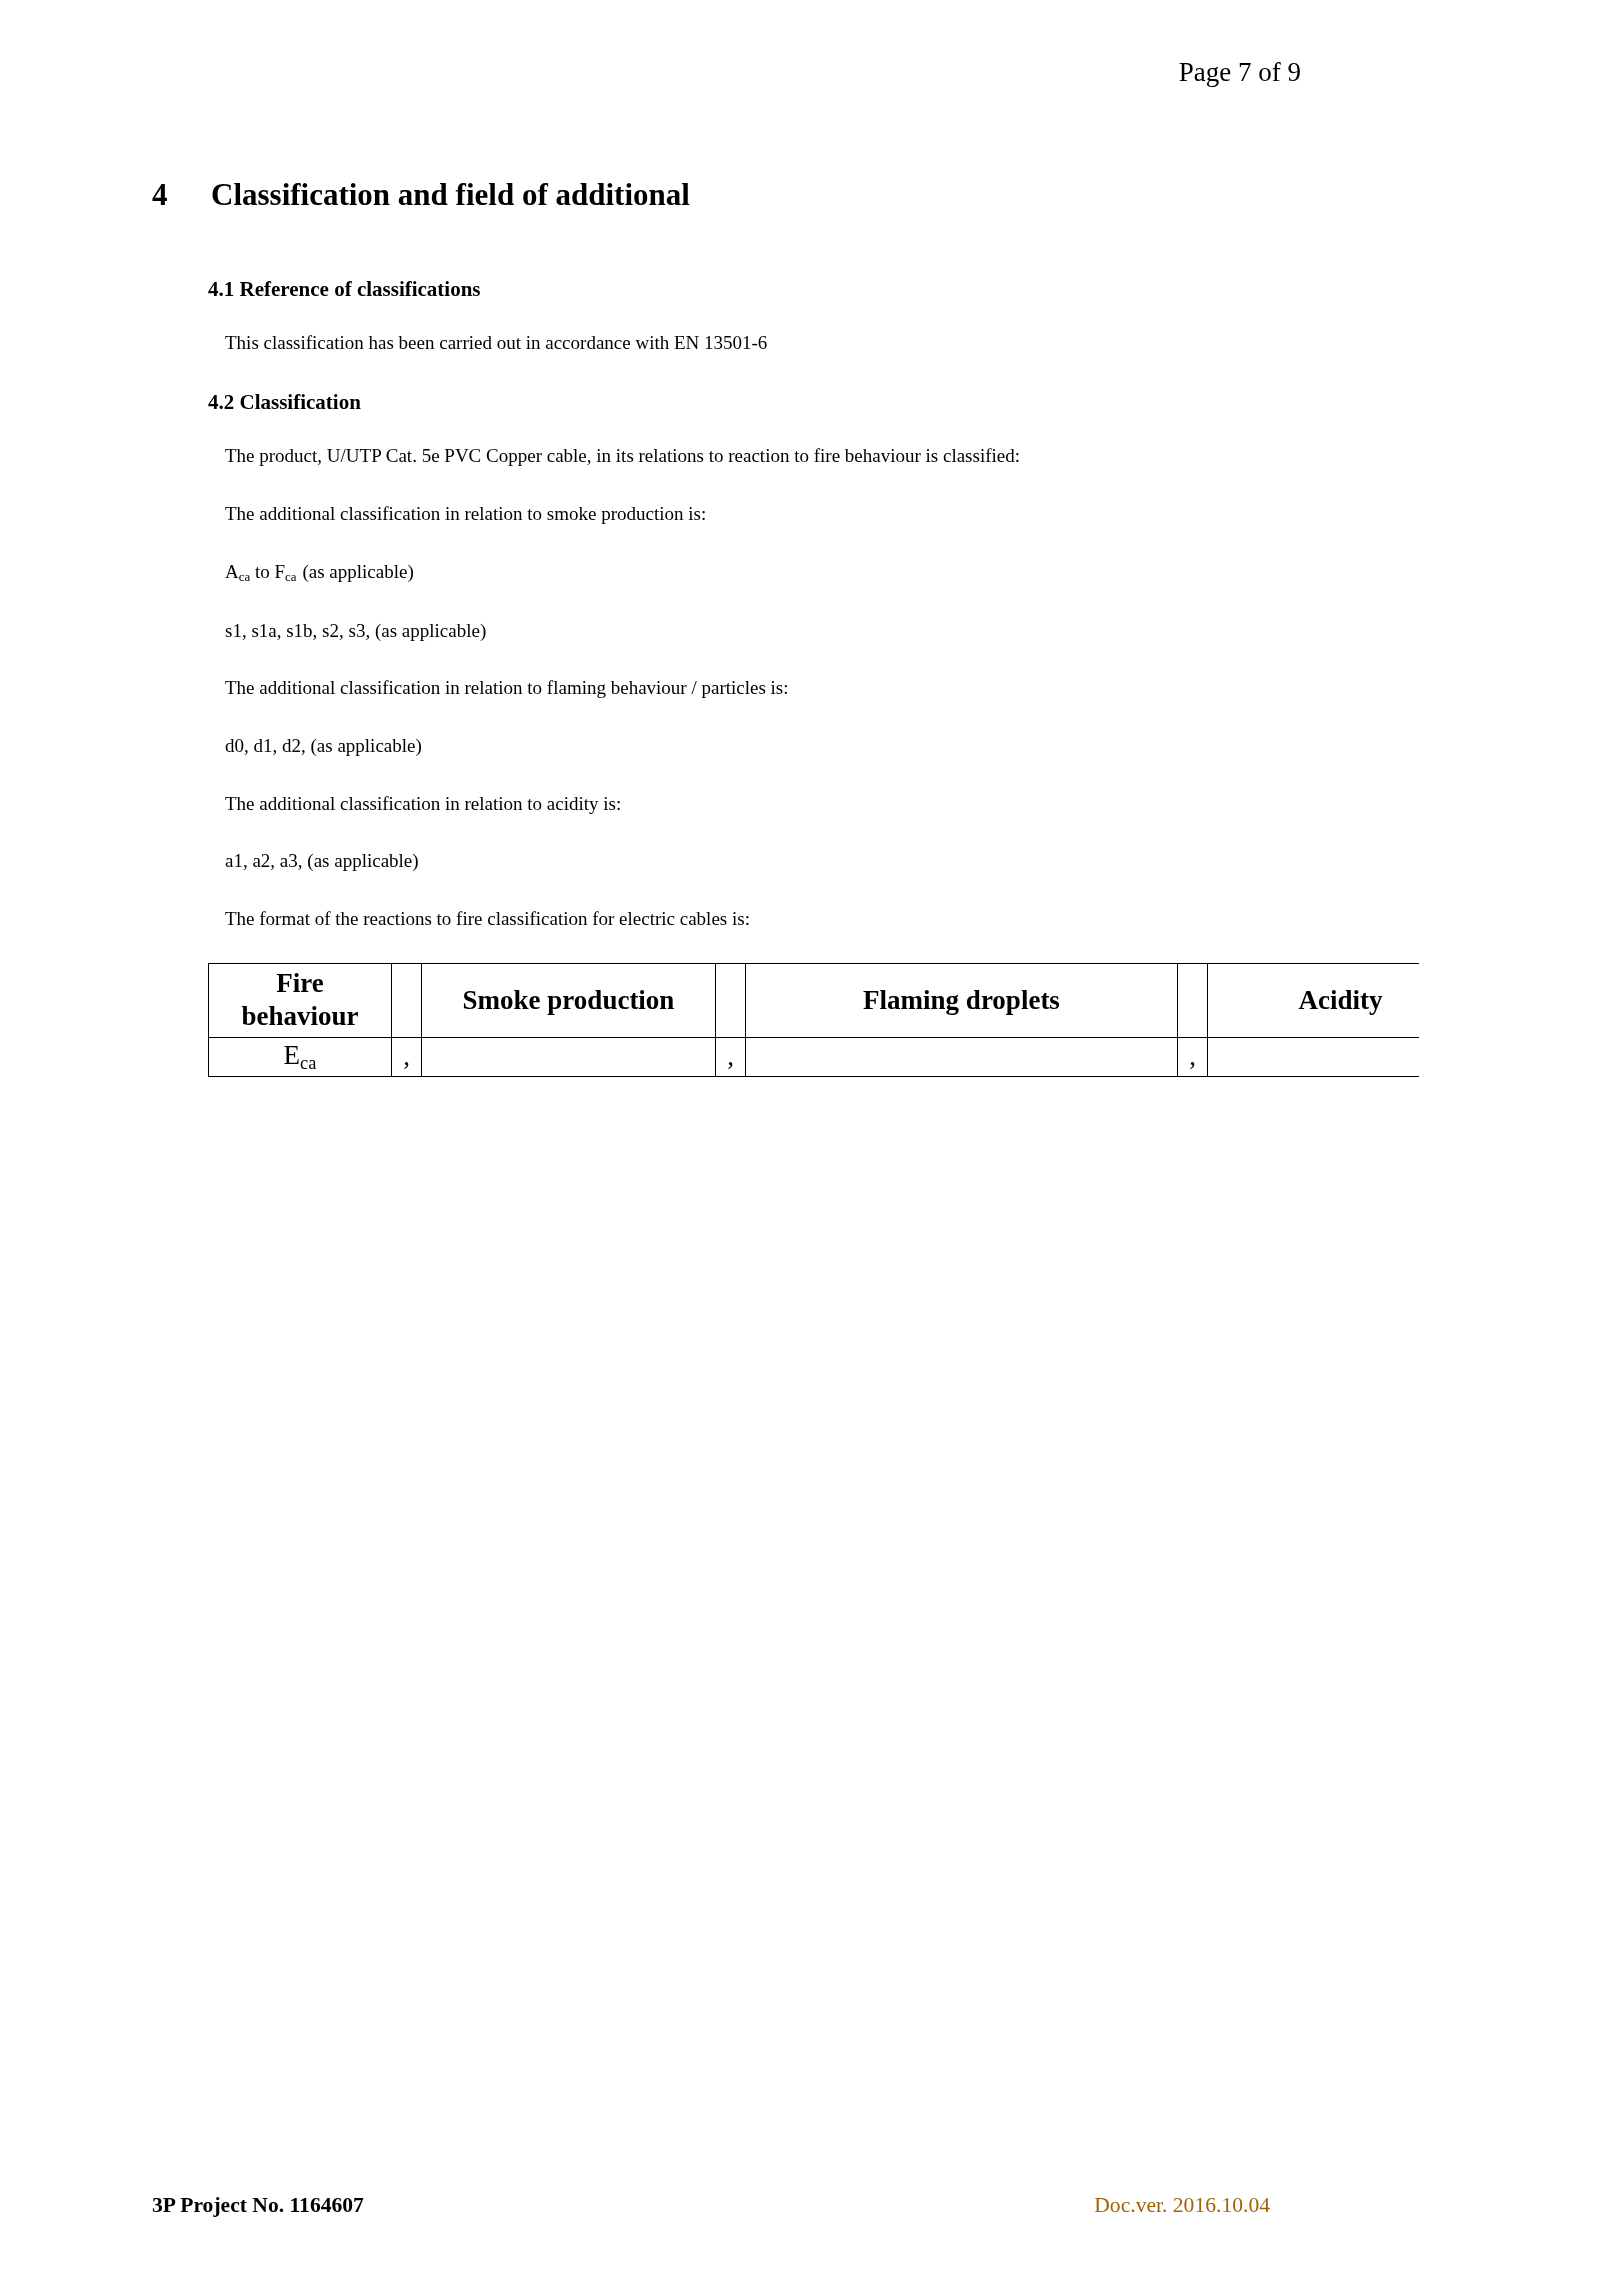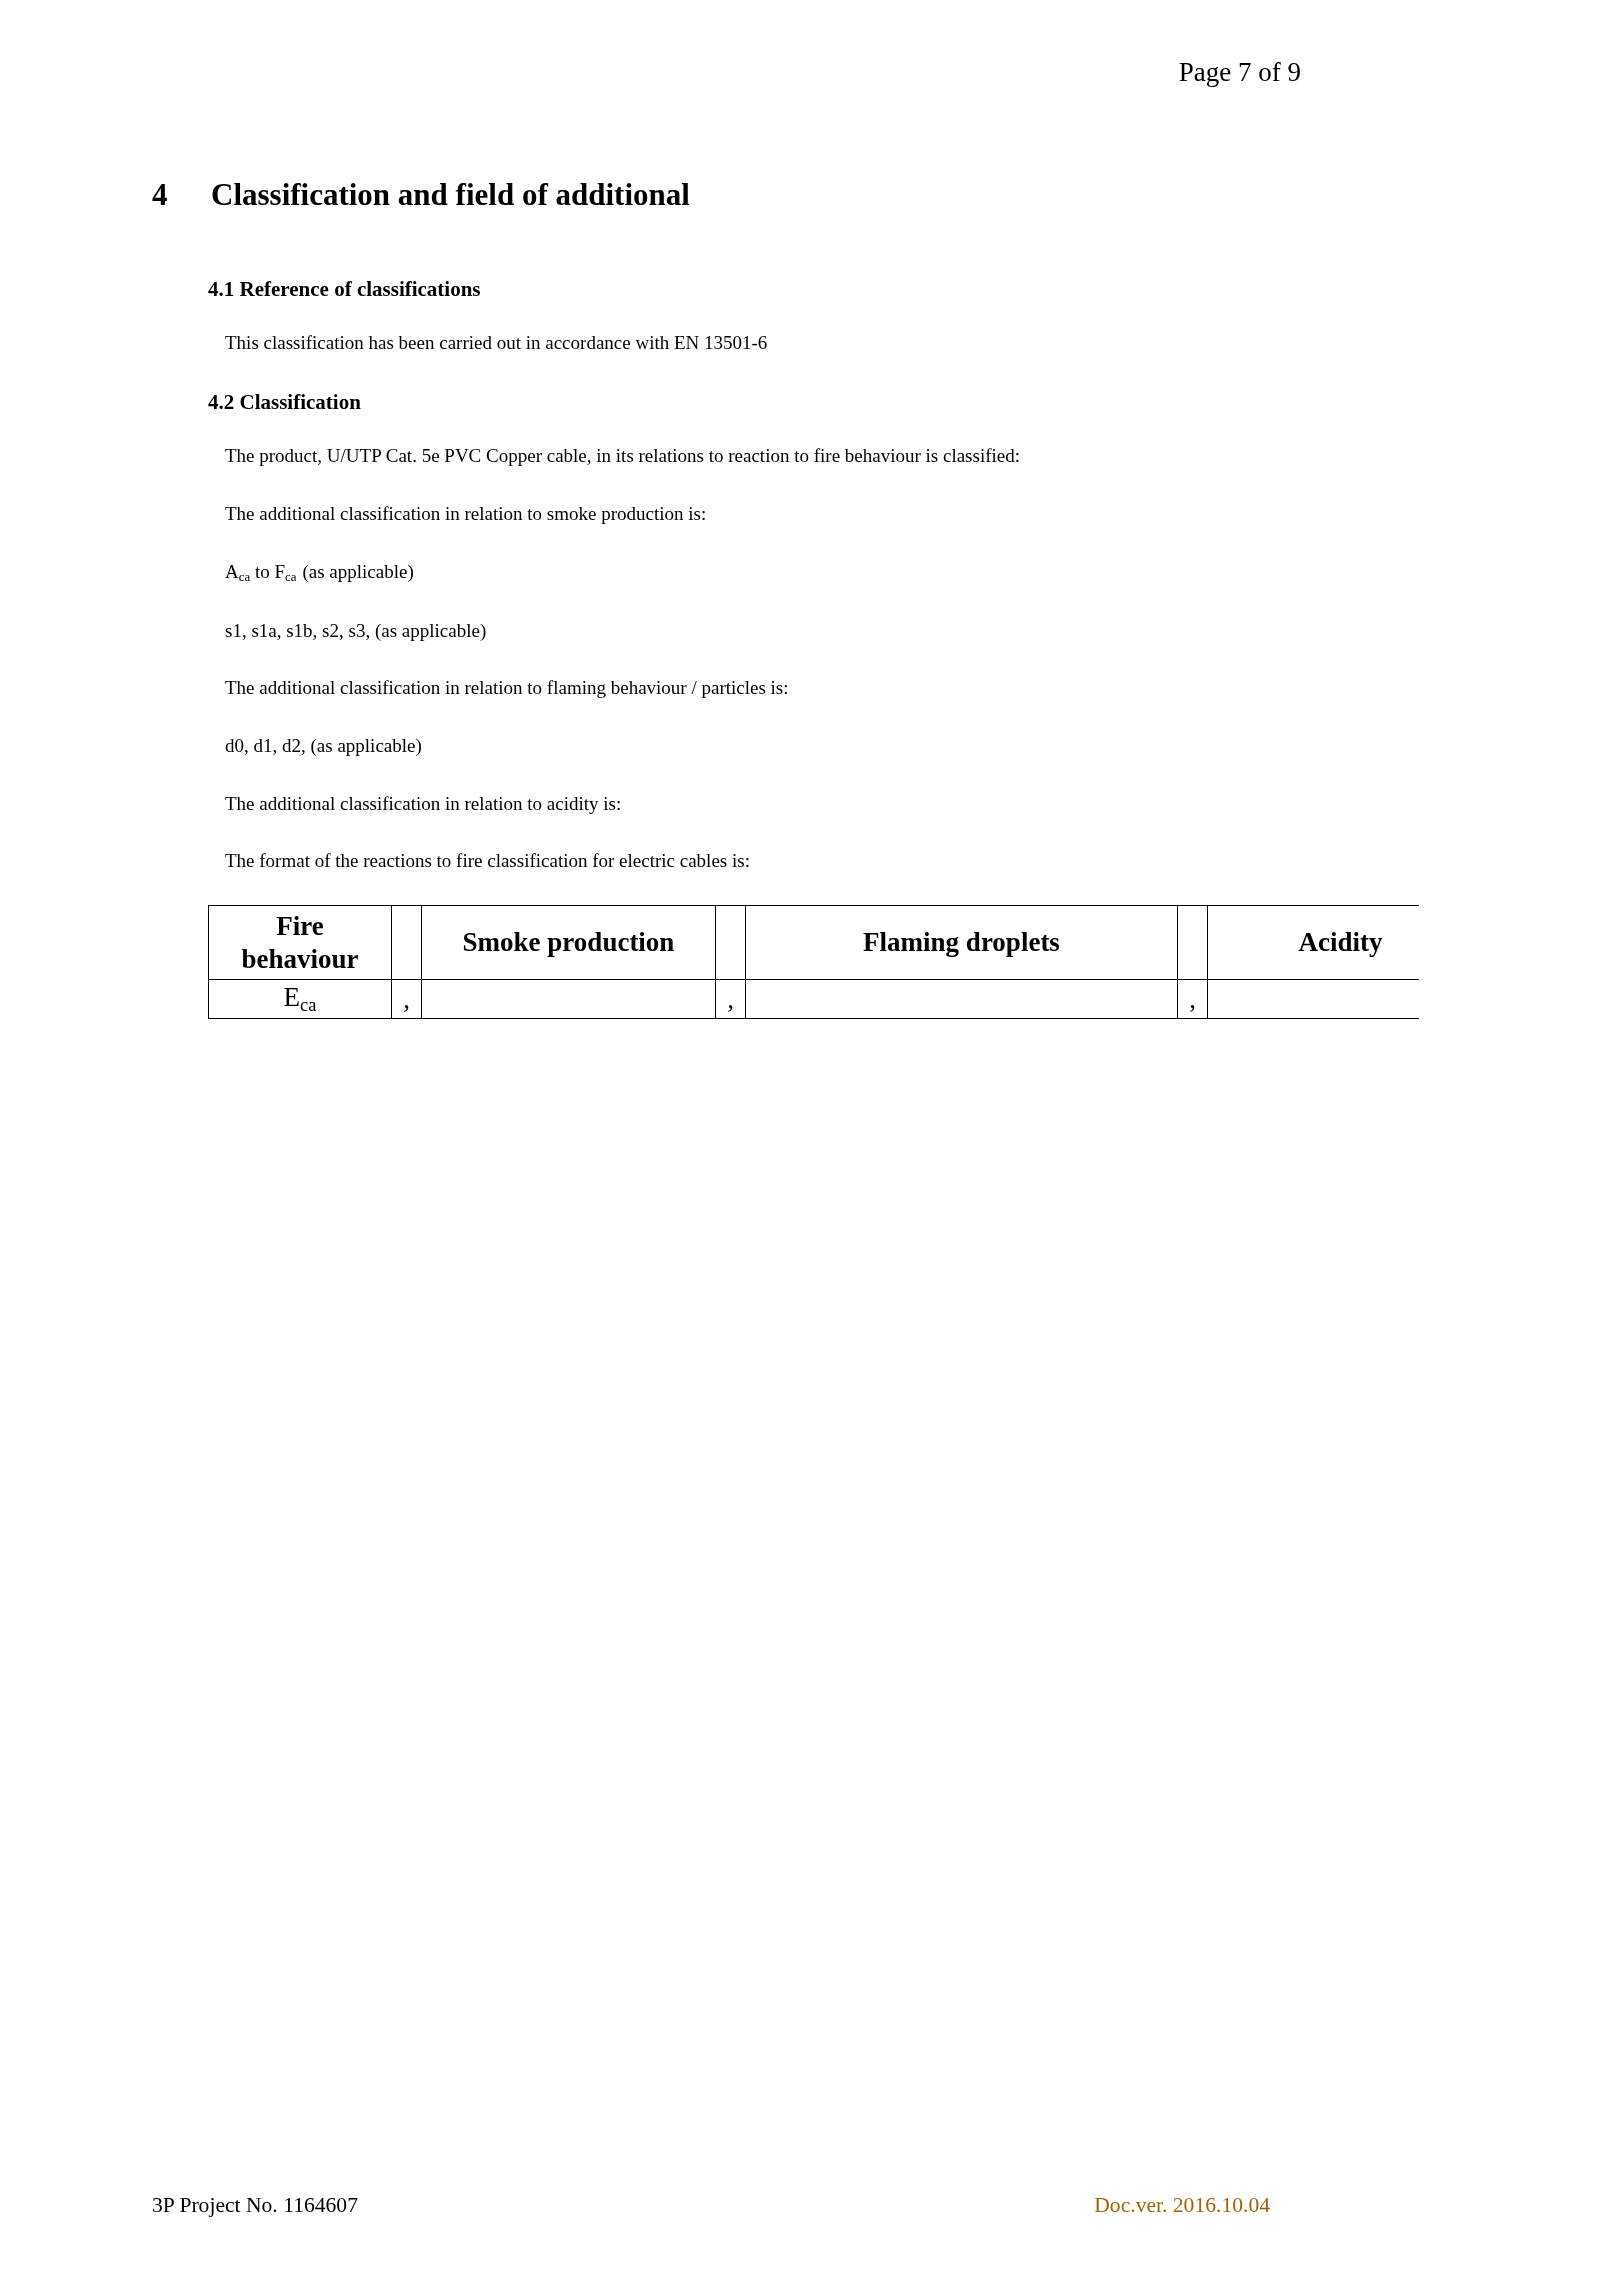--- a/index.html
+++ b/index.html
@@ -118,21 +118,21 @@
     position: absolute;
     left: 152px;
     right: 149px;
     bottom: 77px;
     display: flex;
     justify-content: space-between;
     align-items: baseline;
     font-size: 21.6px;
   }
   .footer .left {
-    font-weight: normal;
+    font-weight: bold;
   }
   .footer .right {
     color: #a16207;
   }
 </style>
 </head>
 <body>
 
 <div class="page">
 
@@ -156,20 +156,21 @@
 
       <p class="para">The additional classification in relation to smoke production is:</p>
 
       <p class="para">A<sub>ca</sub> to F<sub>ca</sub><span class="nbsp-gap">&nbsp;</span>(as applicable)</p>
       <p class="para">s1, s1a, s1b, s2, s3, (as applicable)</p>
 
       <p class="para">The additional classification in relation to flaming behaviour / particles is:</p>
       <p class="para">d0, d1, d2, (as applicable)</p>
 
       <p class="para">The additional classification in relation to acidity is:</p>
+      <p class="para">a1, a2, a3, (as applicable)</p>
 
       <p class="para tight">The format of the reactions to fire classification for electric cables is:</p>
 
       <table class="cls">
         <colgroup>
           <col style="width:183px">
           <col style="width:30px">
           <col style="width:294px">
           <col style="width:30px">
           <col style="width:432px">

